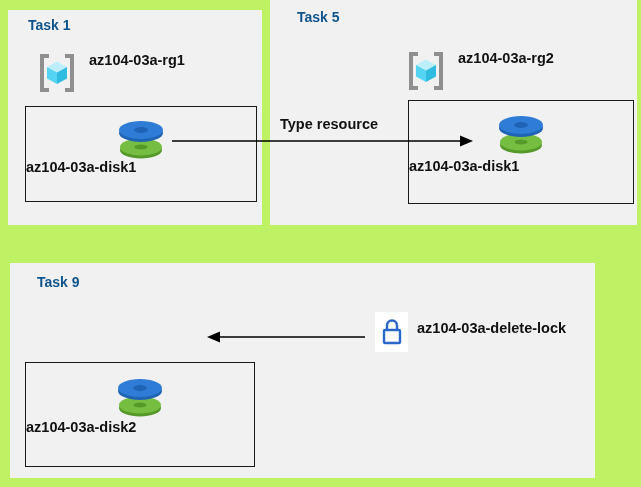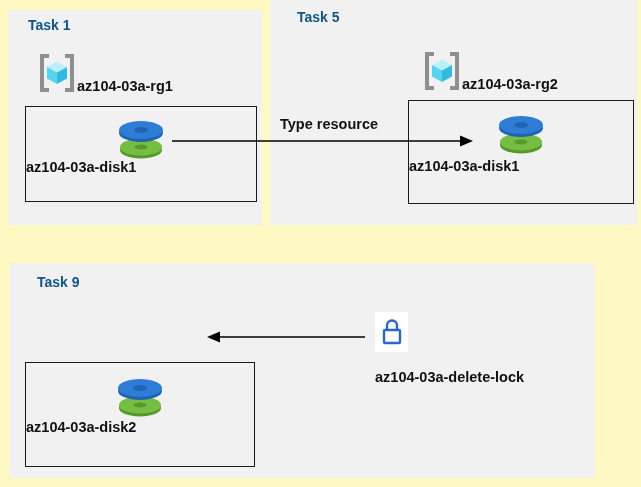--- a/index.html
+++ b/index.html
@@ -1,31 +1,31 @@
 <!DOCTYPE html>
 <html><head>
 <meta charset="utf-8">
 <style>
   html,body{margin:0;padding:0;background:#fff;}
-  .page{position:relative;width:641px;height:487px;background:#fef9c3;
+  .page{position:relative;width:641px;height:487px;background:#bef264;
         font-family:"Liberation Sans",sans-serif;overflow:hidden;}
 
   .panel{position:absolute;background:#f1f1f1;}
   .panel-t1{left:8px;top:10px;width:254px;height:215px;}
   .panel-t2{left:270px;top:0px;width:367px;height:225px;}
   .panel-t3{left:10px;top:263px;width:585px;height:215px;}
 
   .panel-title{position:absolute;margin:0;font-size:14px;font-weight:700;color:#0f548c;}
   .panel-t1 .panel-title{left:20px;top:7px;}
   .panel-t2 .panel-title{left:27px;top:9px;}
   .panel-t3 .panel-title{left:27px;top:11px;}
 
-  .rg-row{position:absolute;display:flex;align-items:flex-end;}
+  .rg-row{position:absolute;display:flex;align-items:flex-start;gap:12px;}
   .panel-t1 .rg-row{left:29px;top:42px;}
-  .panel-t2 .rg-row{left:152px;top:50px;}
+  .panel-t2 .rg-row{left:136px;top:50px;}
   .panel-t3 .rg-row{left:25px;top:49px;}
   .rg-label{font-size:14.5px;font-weight:700;color:#111;white-space:nowrap;}
 
   .res-box{position:absolute;border:1.5px solid #1a1a1a;}
   .panel-t1 .res-box{left:17px;top:96px;width:230px;height:94px;}
   .panel-t2 .res-box{left:138px;top:100px;width:224px;height:102px;}
   .panel-t3 .res-box{left:15px;top:99px;width:228px;height:103px;}
 
   .disk-icon{position:absolute;left:50%;transform:translateX(-50%);top:12px;line-height:0;}
   .panel-t2 .disk-icon{top:13px;}
@@ -35,21 +35,21 @@
   .panel-t1 .disk-label{top:52px;}
   .panel-t2 .disk-label{top:57px;}
   .panel-t3 .disk-label{top:56px;}
 
   .rg-icon{line-height:0;flex:0 0 auto;}
 
   .move-label{position:absolute;left:280px;top:116px;font-size:14.5px;
               font-weight:700;color:#111;}
 
   .lock-group{position:absolute;left:375px;top:312px;display:flex;
-              align-items:flex-start;gap:9px;flex-direction:column;}
+              align-items:flex-start;gap:9px;}
   .lock-badge{width:33px;height:40px;background:#ffffff;display:flex;
               align-items:center;justify-content:center;line-height:0;}
   .lock-text{padding-top:7px;}
   .lock-name{font-size:14.5px;font-weight:700;color:#111;line-height:1.35;}
   .lock-type{font-size:14.5px;color:#222;line-height:1.35;}
   .lock-type-label{font-weight:700;color:#111;}
 
   .overlay{position:absolute;left:0;top:0;width:641px;height:487px;
            pointer-events:none;}
 </style>

